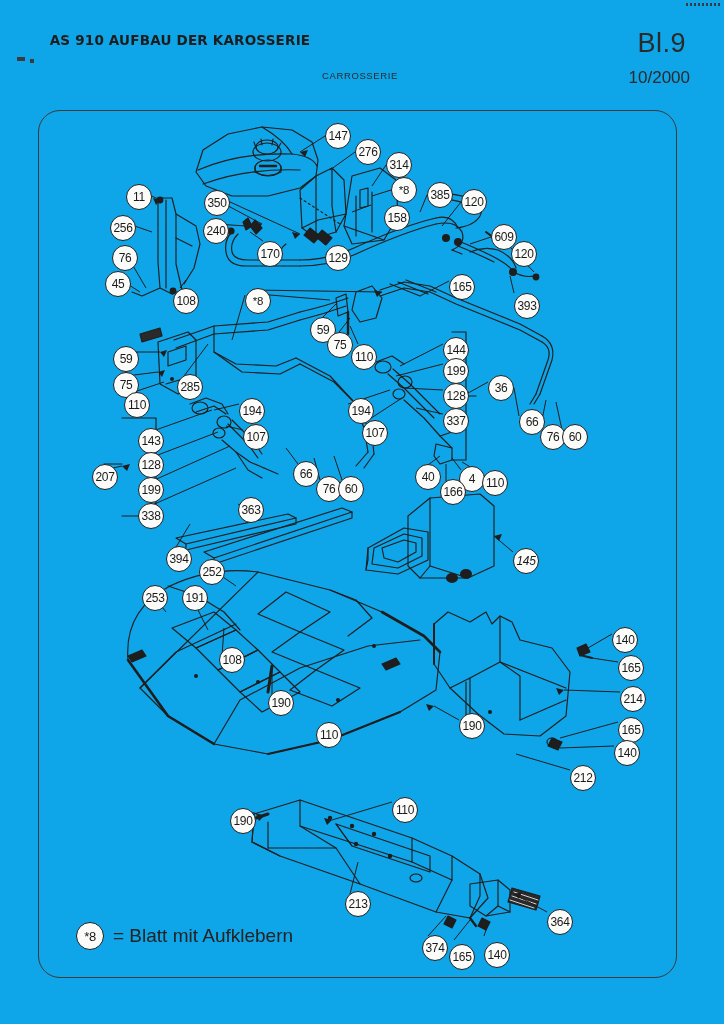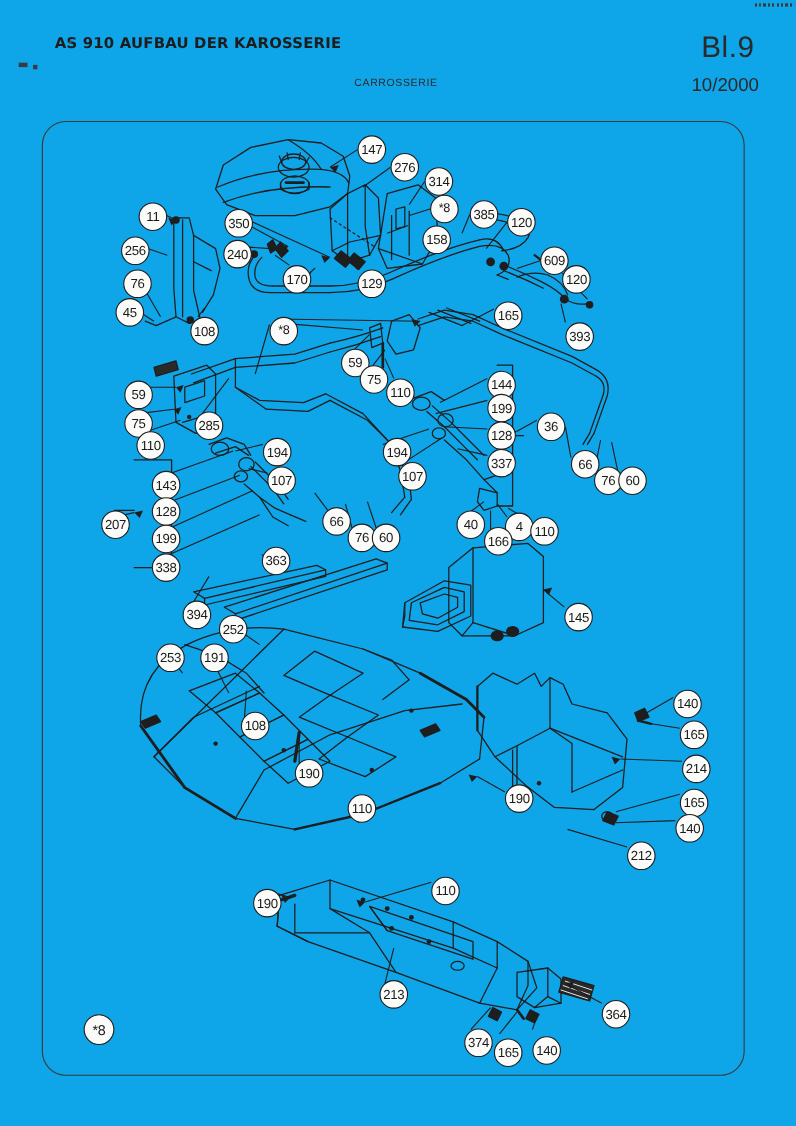--- a/index.html
+++ b/index.html
@@ -429,21 +429,21 @@
       <div class="co" style="left: 459px; top: 466px;">4</div>
       <div class="co" style="left: 482px; top: 470px;">110</div>
       <div class="co" style="left: 92px; top: 464px;">207</div>
       <div class="co" style="left: 440px; top: 479px;">166</div>
       <div class="co" style="left: 138px; top: 477px;">199</div>
       <div class="co" style="left: 293px; top: 461px;">66</div>
       <div class="co" style="left: 316px; top: 476px;">76</div>
       <div class="co" style="left: 338px; top: 476px;">60</div>
       <div class="co" style="left: 138px; top: 503px;">338</div>
       <div class="co" style="left: 238px; top: 497px;">363</div>
-      <div class="co" style="left: 513px; top: 548px;">145</div>
+      <div class="co" style="left: 513px; top: 548px; font-style: italic;">145</div>
       <div class="co" style="left: 166px; top: 546px;">394</div>
       <div class="co" style="left: 199px; top: 559px;">252</div>
       <div class="co" style="left: 142px; top: 585px;">253</div>
       <div class="co" style="left: 182px; top: 585px;">191</div>
       <div class="co" style="left: 612px; top: 627px;">140</div>
       <div class="co" style="left: 219px; top: 647px;">108</div>
       <div class="co" style="left: 618px; top: 655px;">165</div>
       <div class="co" style="left: 268px; top: 690px;">190</div>
       <div class="co" style="left: 620px; top: 686px;">214</div>
       <div class="co" style="left: 316px; top: 722px;">110</div>
@@ -455,15 +455,16 @@
       <div class="co" style="left: 230px; top: 808px;">190</div>
       <div class="co" style="left: 345px; top: 891px;">213</div>
       <div class="co" style="left: 547px; top: 909px;">364</div>
       <div class="co" style="left: 422px; top: 935px;">374</div>
       <div class="co" style="left: 449px; top: 944px;">165</div>
       <div class="co" style="left: 484px; top: 942px;">140</div>
     </div>
 
   <div id="legend">
     <span class="co star">*8</span>
+    <span class="ltxt">= Blatt mit Aufklebern</span>
   </div>
 
 </div>
 
 </body></html>

